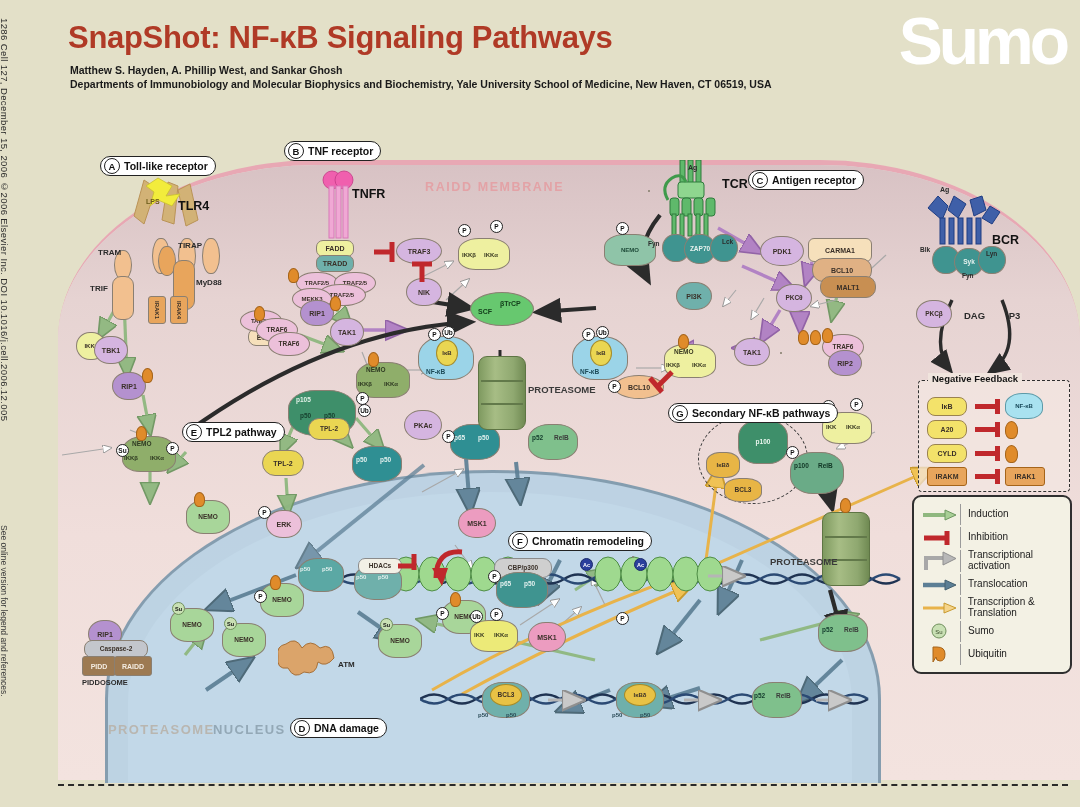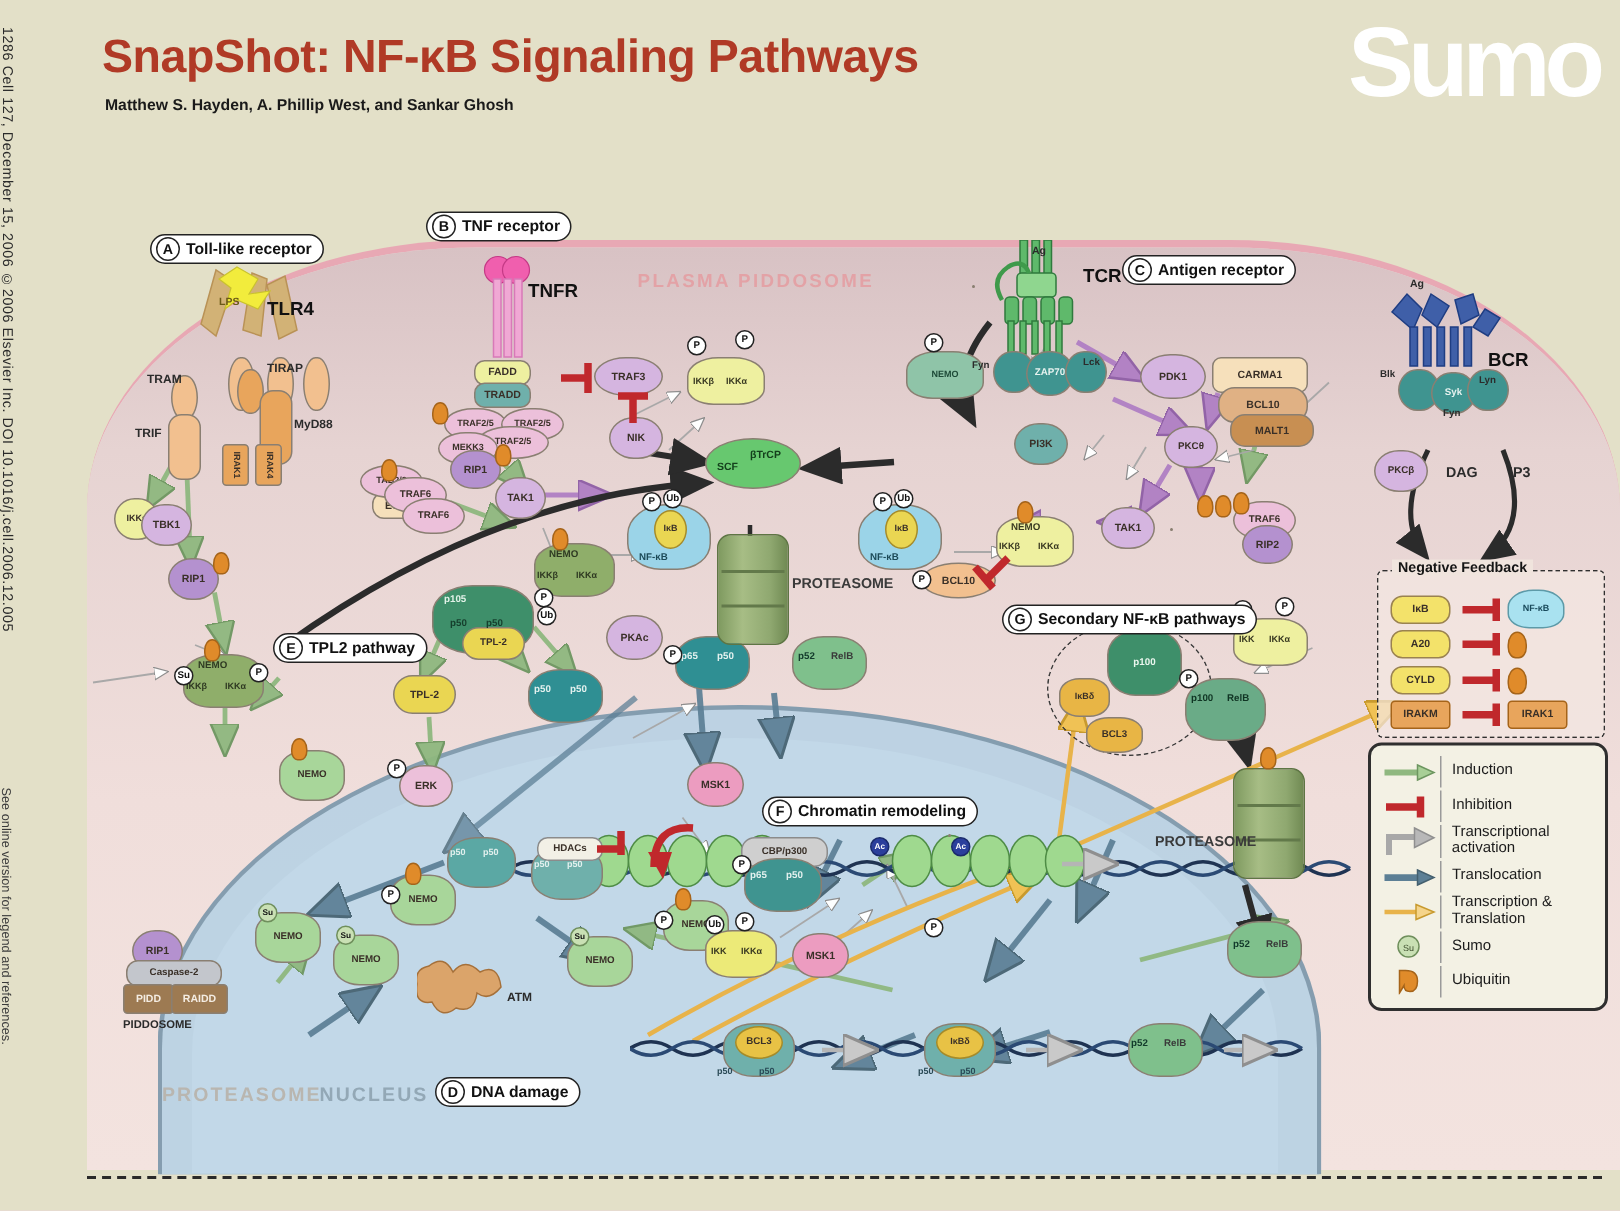--- a/index.html
+++ b/index.html
@@ -199,29 +199,30 @@
     position:absolute;border:1.5px dashed #3a3a3a;border-radius:50%;z-index:16;
   }
 </style>
 </head>
 <body>
 
 <div id="page">
 
   <div class="title">SnapShot: NF-κB Signaling Pathways</div>
   <div class="authors">Matthew S. Hayden, A. Phillip West, and Sankar Ghosh</div>
+  <div class="affil">Departments of Immunobiology and Molecular Biophysics and Biochemistry, Yale University School of Medicine, New Haven, CT 06519, USA</div>
   <div class="cell-logo">Sumo</div>
 
   <div class="side-text">1286    Cell 127, December 15, 2006 ©2006 Elsevier Inc.    DOI 10.1016/j.cell.2006.12.005</div>
   <div class="side-text2">See online version for legend and references.</div>
 
   <div class="cell-body">
     <div class="cell-inner"></div>
   </div>
-  <div class="membrane-label">PLASMA PIDDOSOME</div>
+  <div class="membrane-label">RAIDD MEMBRANE</div>
 
   <div class="nucleus"></div>
   <div class="nucleus-inner"></div>
   <div class="cyto-label">PROTEASOME</div>
   <div class="nuc-label">NUCLEUS</div>
 
   <svg id="arrows">
     <defs>
       <marker id="mGreen" markerWidth="7" markerHeight="7" refX="5.5" refY="3" orient="auto">
         <path d="M0,0 L7,3 L0,6 z" fill="#8fb87f" stroke="#6d9660" stroke-width=".5"></path>

